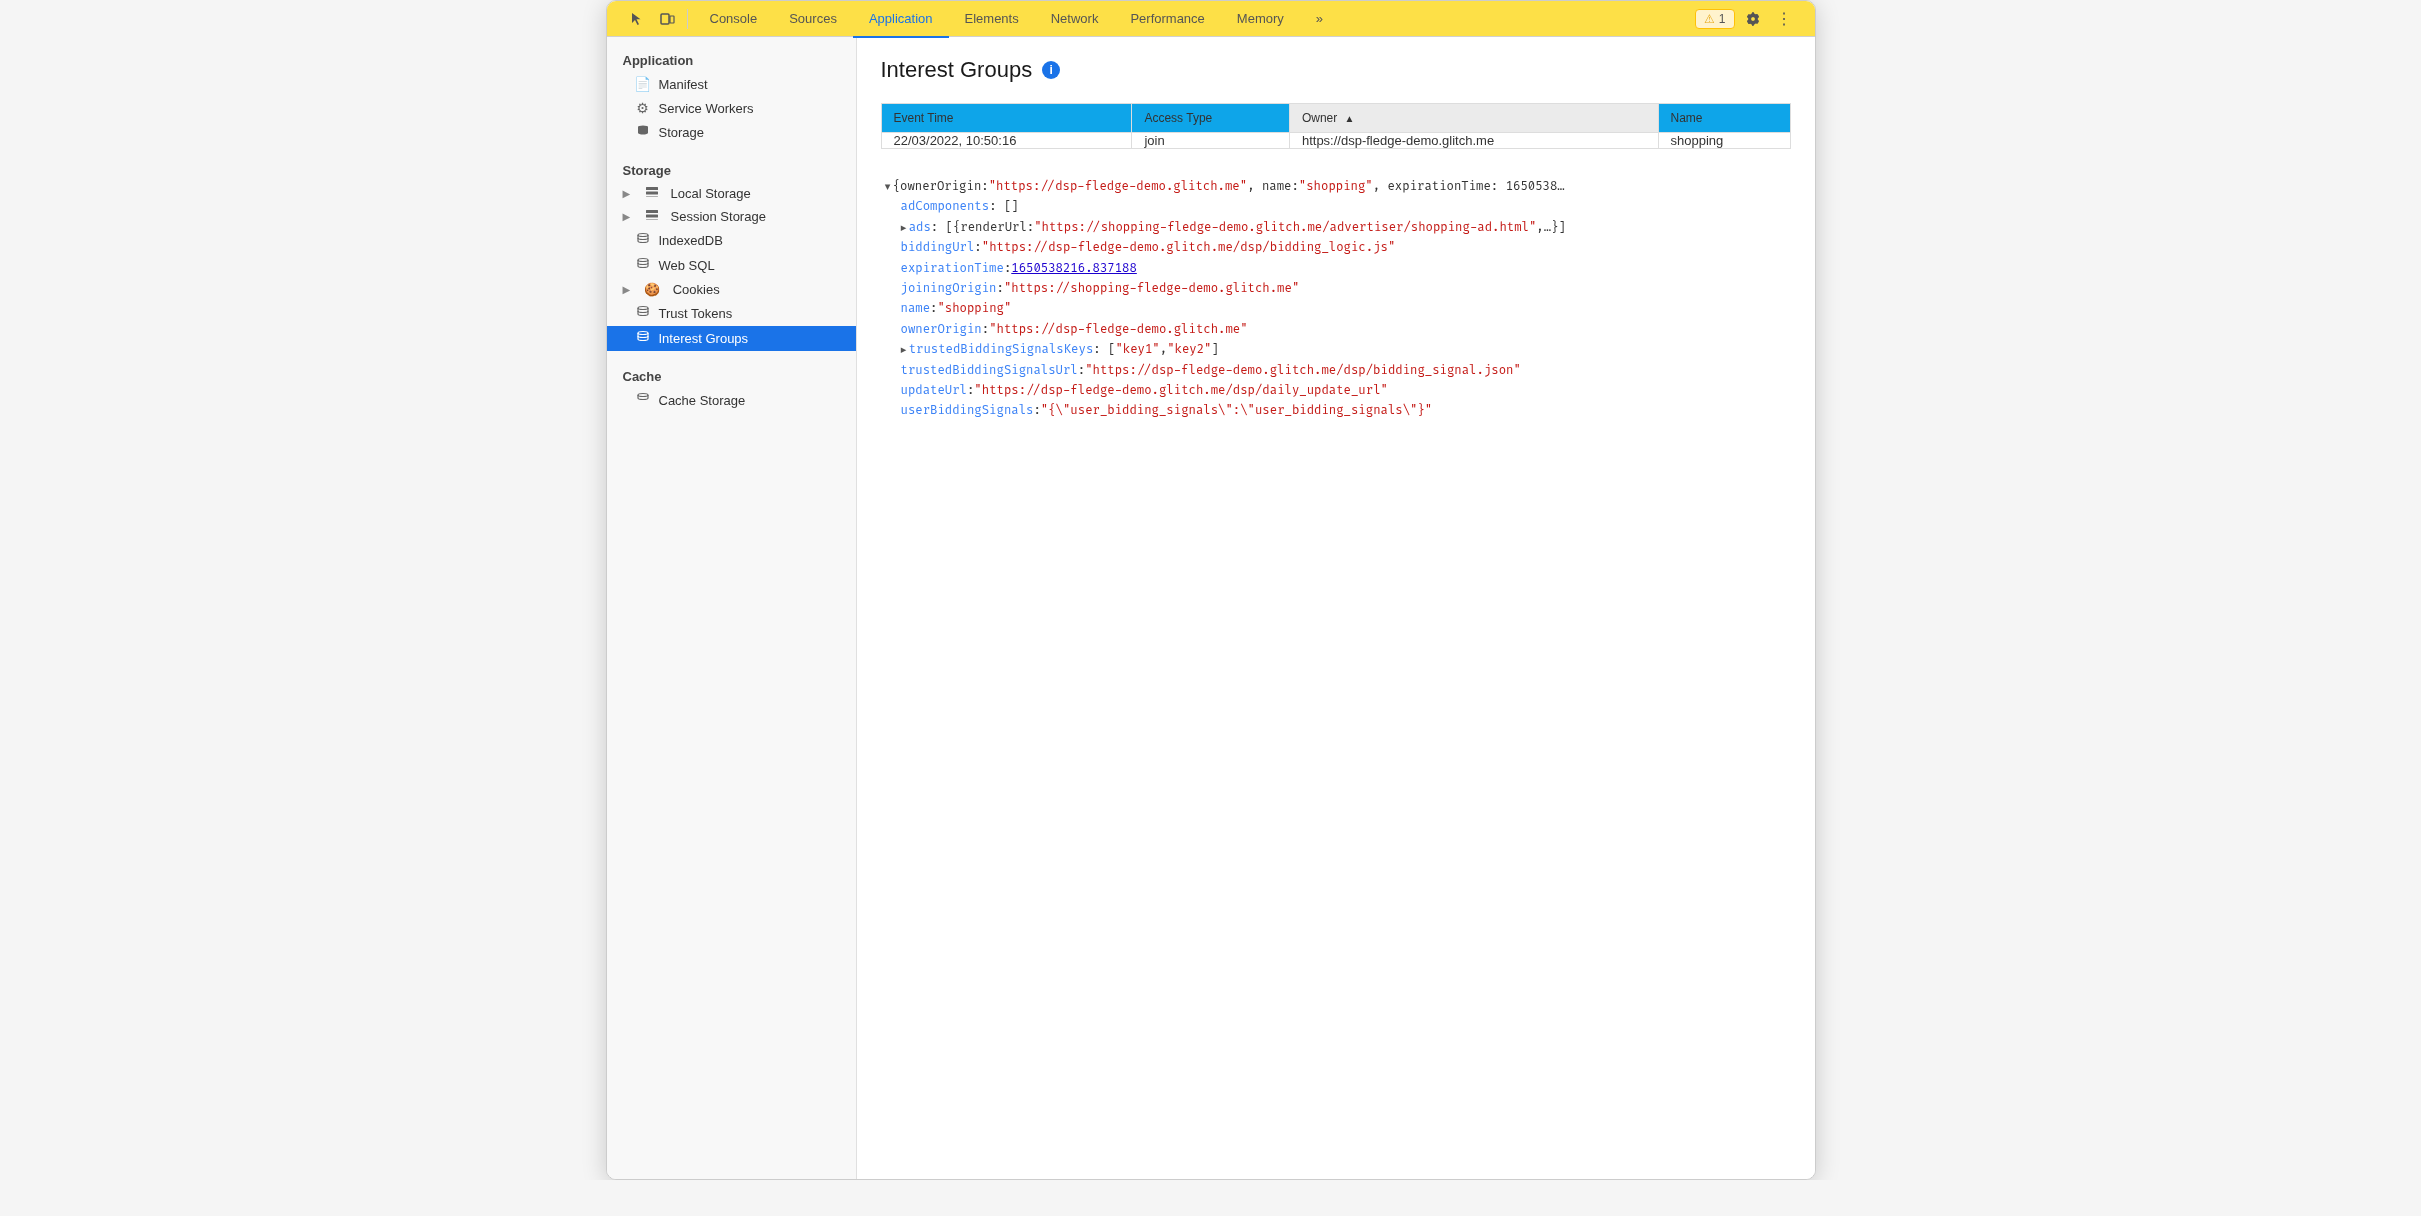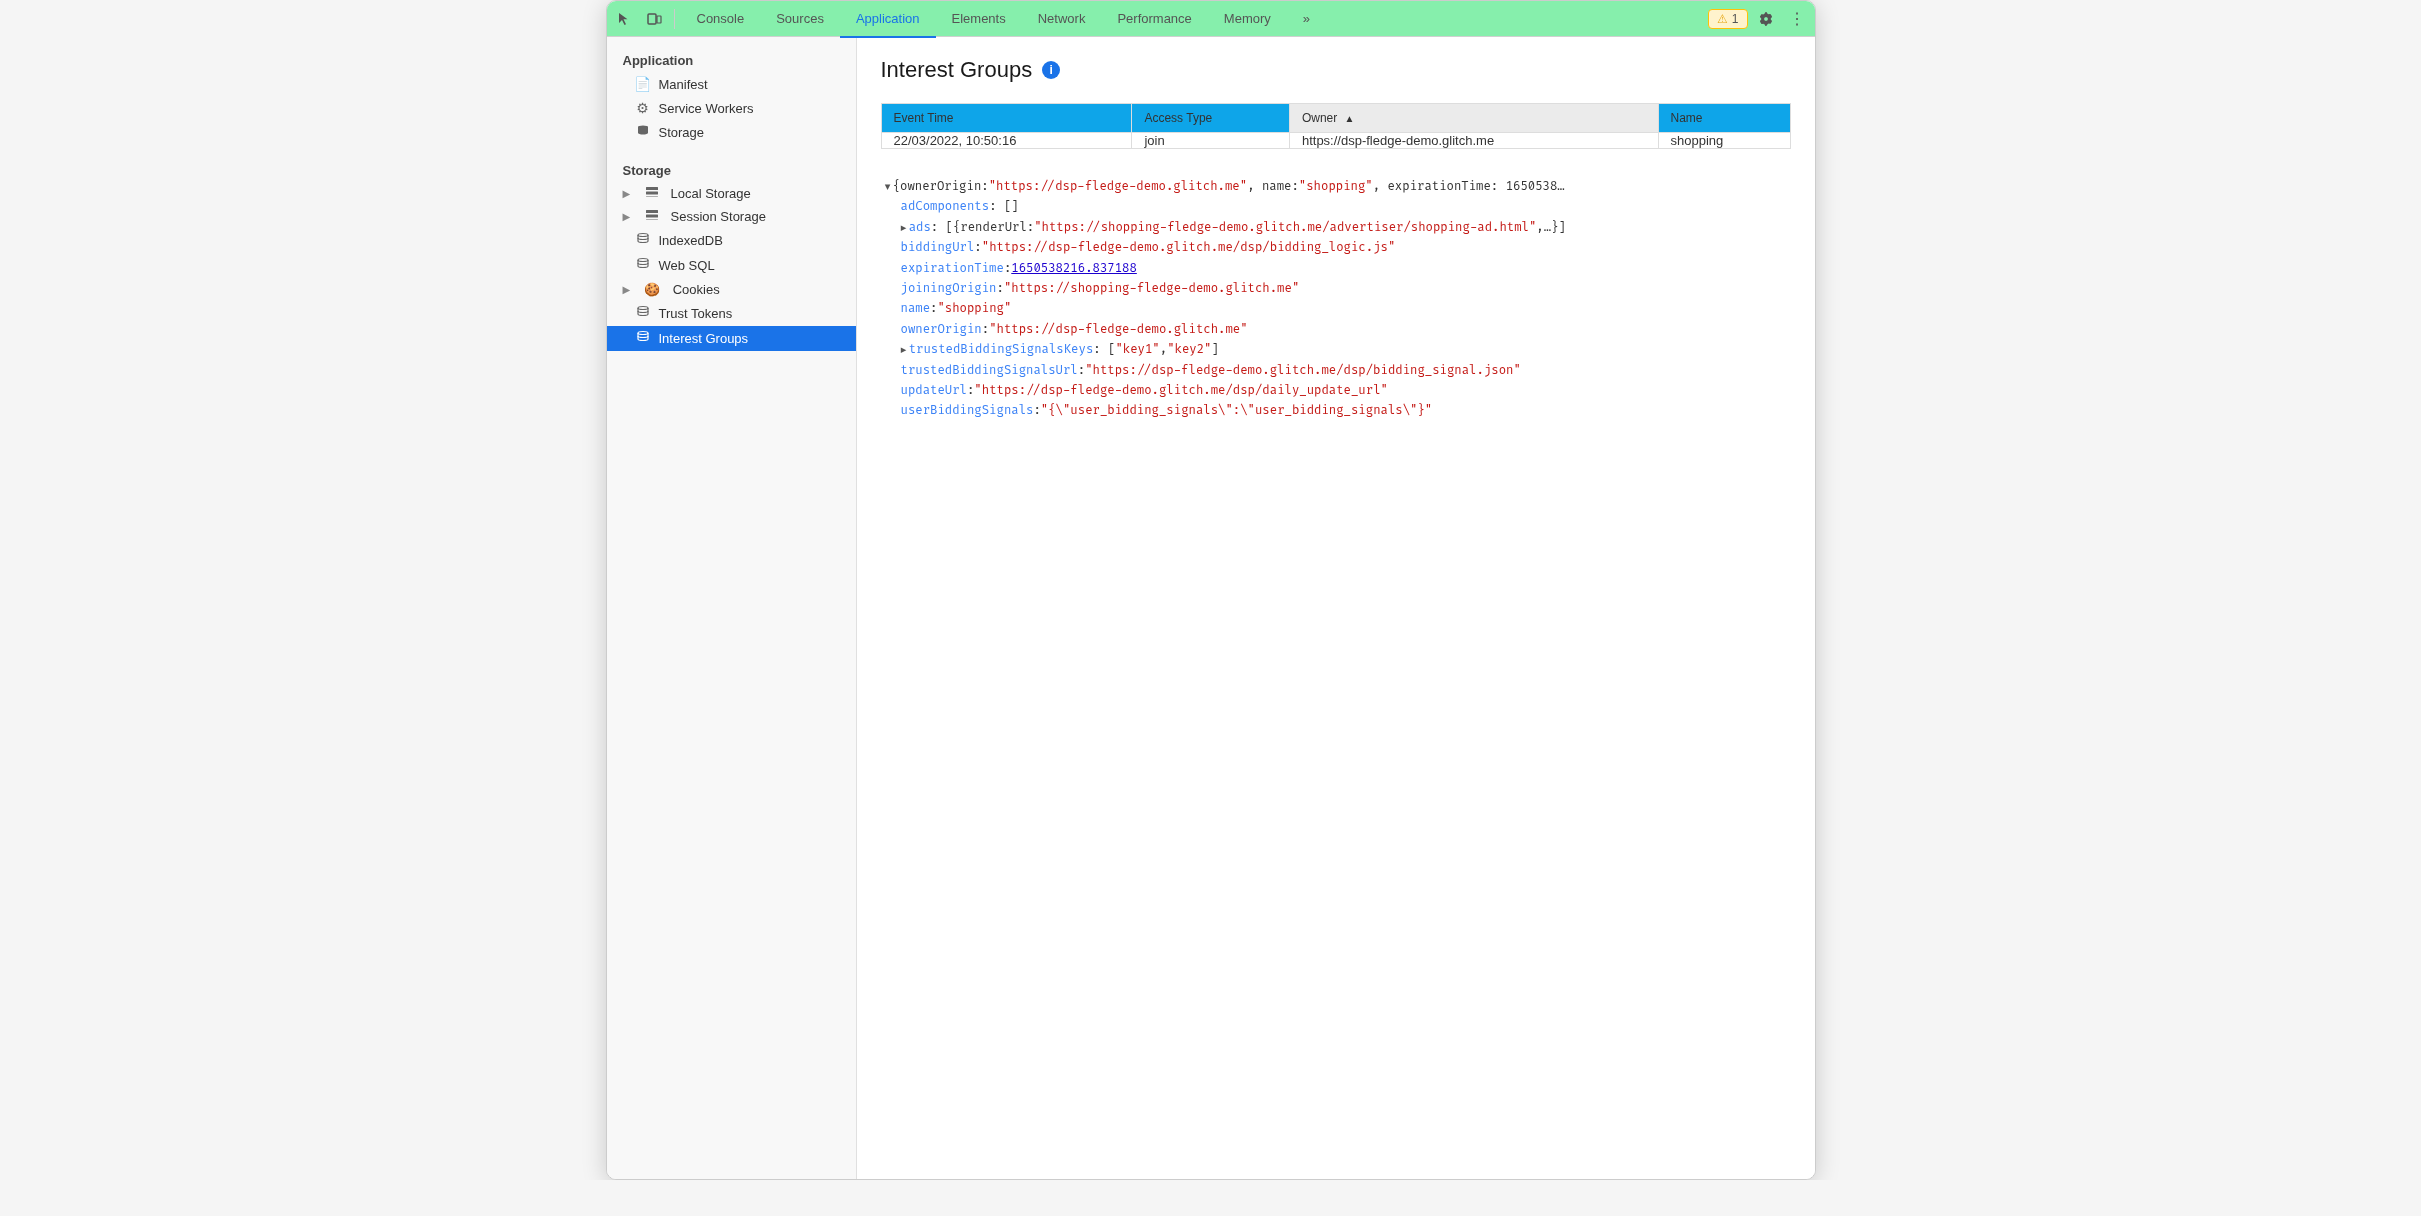--- a/index.html
+++ b/index.html
@@ -44,25 +44,25 @@
     .titlebar-title {
       position: absolute;
       left: 50%;
       transform: translateX(-50%);
       font-size: 12px;
       color: #444;
       white-space: nowrap;
     }
     
     .toolbar {
-      background: #86efac;
+      background: #fde047;
       border-bottom: 1px solid #d0d0d0;
       display: flex;
       align-items: center;
-      padding: 0 3px;
+      padding: 0 16px;
       height: 36px;
       gap: 2px;
     }
     .toolbar-icon-btn {
       width: 28px; height: 28px;
       display: flex; align-items: center; justify-content: center;
       border-radius: 4px;
       cursor: pointer;
       color: #555;
       font-size: 14px;
@@ -406,20 +406,32 @@
             <svg width="14" height="14" viewBox="0 0 14 14" fill="#fff">
               <ellipse cx="7" cy="3" rx="5" ry="1.5" fill="none" stroke="#fff" stroke-width="1.2"></ellipse>
               <path d="M2 3v3c0 .83 2.24 1.5 5 1.5S12 6.83 12 6V3" fill="none" stroke="#fff" stroke-width="1.2"></path>
               <path d="M2 6v3c0 .83 2.24 1.5 5 1.5S12 9.83 12 9V6" fill="none" stroke="#fff" stroke-width="1.2"></path>
             </svg>
           </span>
           <span>Interest Groups</span>
         </div>
       </div>
 
+      <div style="margin-top:12px;">
+        <div class="sidebar-section-title">Cache</div>
+        <div class="sidebar-item">
+          <span class="sidebar-icon">
+            <svg width="14" height="14" viewBox="0 0 14 14" fill="#666">
+              <ellipse cx="7" cy="3" rx="5" ry="1.5" fill="none" stroke="#666" stroke-width="1.2"></ellipse>
+              <path d="M2 3v3c0 .83 2.24 1.5 5 1.5S12 6.83 12 6V3" fill="none" stroke="#666" stroke-width="1.2"></path>
+            </svg>
+          </span>
+          <span>Cache Storage</span>
+        </div>
+      </div>
     </div>
 
     <div class="content">
       <div class="page-title-row">
         <h1 class="page-title">Interest Groups</h1>
         <div class="info-icon">i</div>
       </div>
 
       <table class="data-table">
         <thead>

